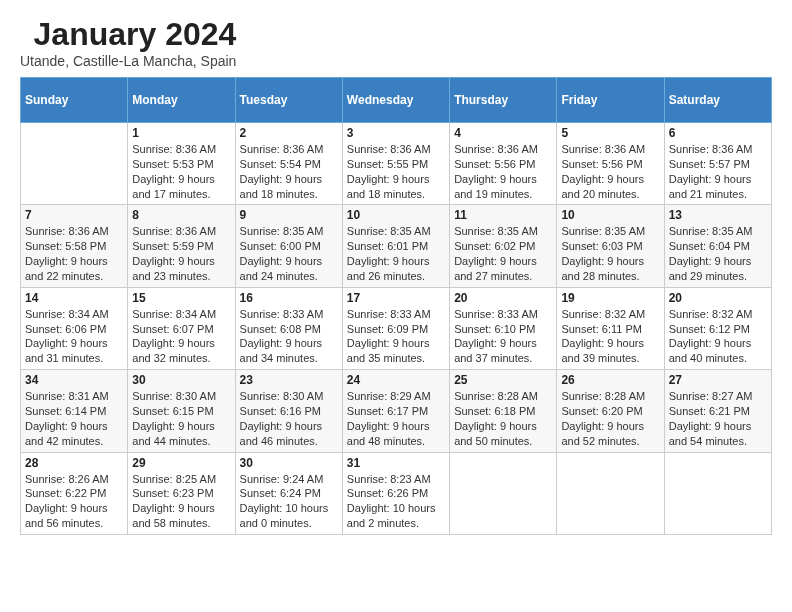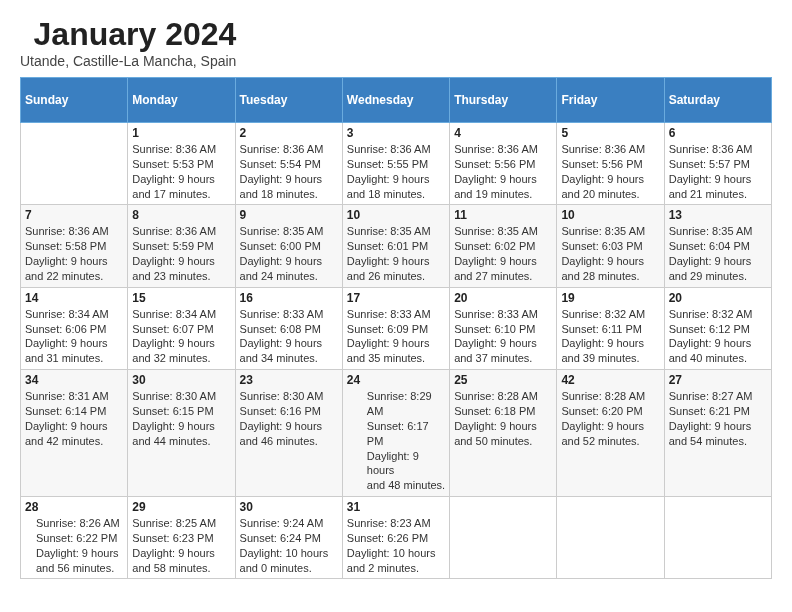--- a/index.html
+++ b/index.html
@@ -284,51 +284,51 @@
           </td>
           <td>
             <span class="day-number">23</span>
             <div class="cell-text" style="white-space: pre-line;">Sunrise: 8:30 AM
 Sunset: 6:16 PM
 Daylight: 9 hours
 and 46 minutes.</div>
           </td>
           <td>
             <span class="day-number">24</span>
-            <div class="cell-text" style="white-space: pre-line; margin-left: 20px;">Sunrise: 8:29 AM
+            <div class="cell-text" style="white-space: pre-line;">Sunrise: 8:29 AM
 Sunset: 6:17 PM
 Daylight: 9 hours
 and 48 minutes.</div>
           </td>
           <td>
             <span class="day-number">25</span>
             <div class="cell-text" style="white-space: pre-line;">Sunrise: 8:28 AM
 Sunset: 6:18 PM
 Daylight: 9 hours
 and 50 minutes.</div>
           </td>
           <td>
-            <span class="day-number">42</span>
+            <span class="day-number">26</span>
             <div class="cell-text" style="white-space: pre-line;">Sunrise: 8:28 AM
 Sunset: 6:20 PM
 Daylight: 9 hours
 and 52 minutes.</div>
           </td>
           <td>
             <span class="day-number">27</span>
             <div class="cell-text" style="white-space: pre-line;">Sunrise: 8:27 AM
 Sunset: 6:21 PM
 Daylight: 9 hours
 and 54 minutes.</div>
           </td>
         </tr>
         <tr>
           <td>
             <span class="day-number">28</span>
-            <div class="cell-text" style="white-space: pre-line; margin-left: 11px;">Sunrise: 8:26 AM
+            <div class="cell-text" style="white-space: pre-line;">Sunrise: 8:26 AM
 Sunset: 6:22 PM
 Daylight: 9 hours
 and 56 minutes.</div>
           </td>
           <td>
             <span class="day-number">29</span>
             <div class="cell-text" style="white-space: pre-line;">Sunrise: 8:25 AM
 Sunset: 6:23 PM
 Daylight: 9 hours
 and 58 minutes.</div>

